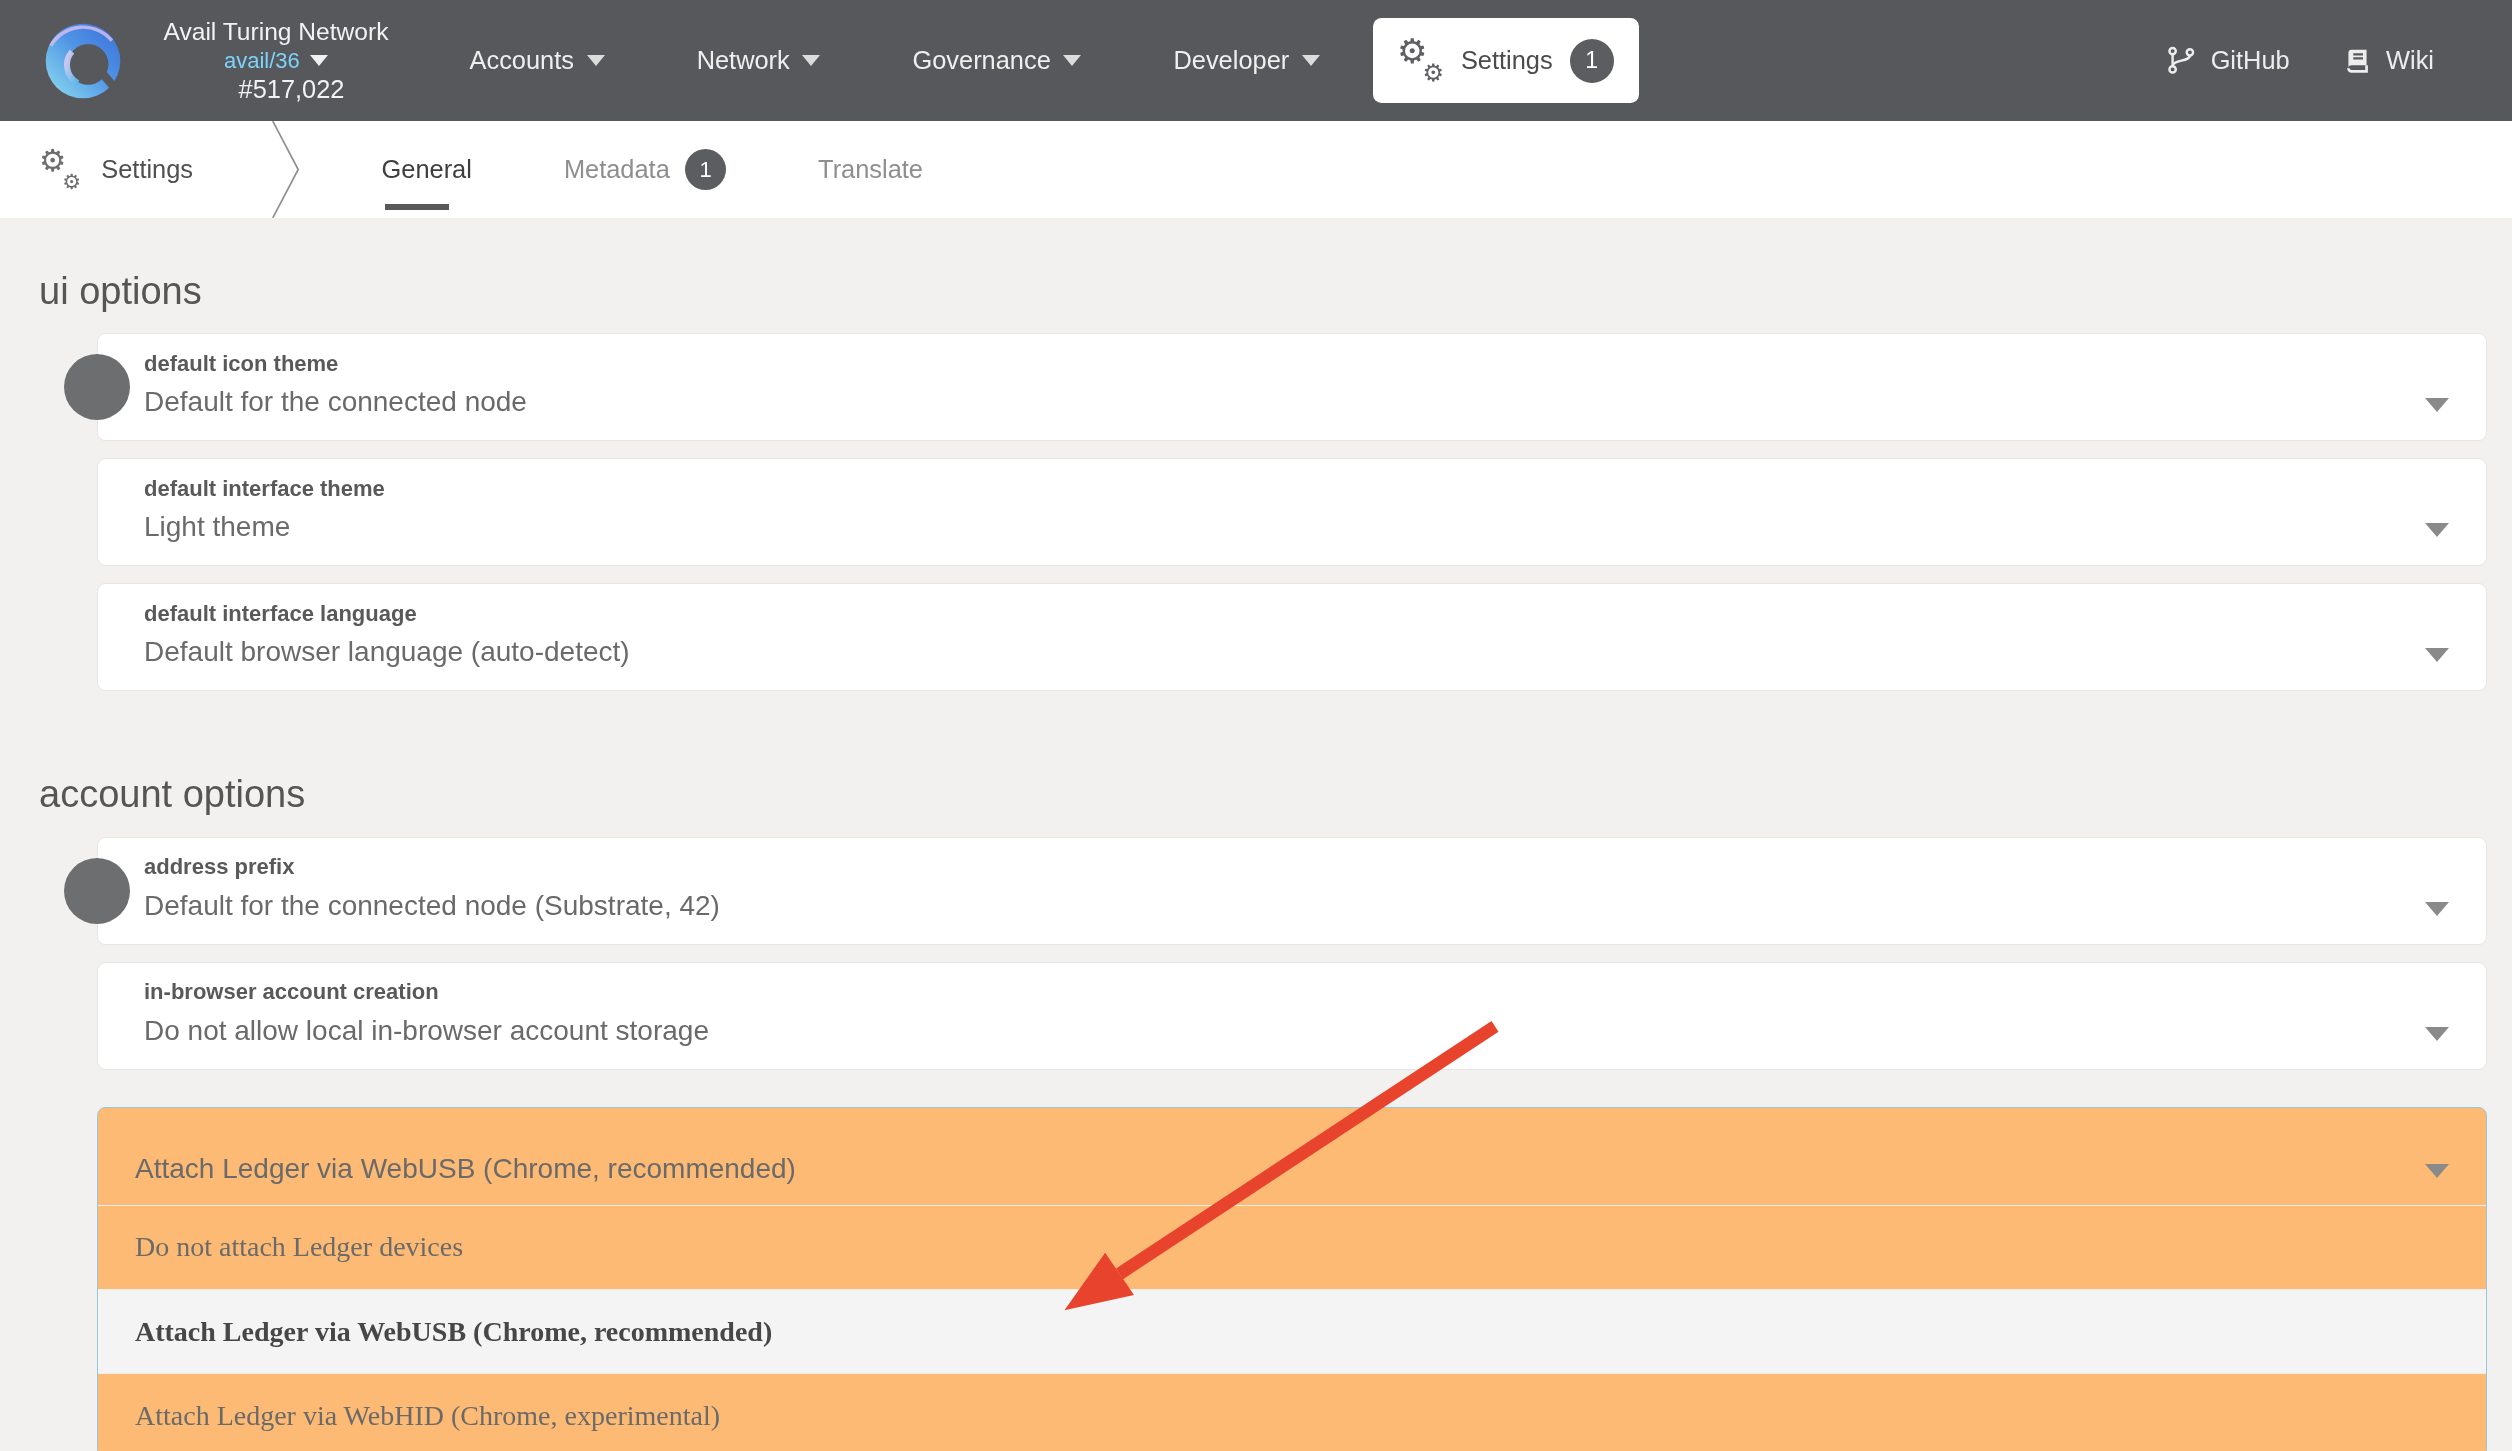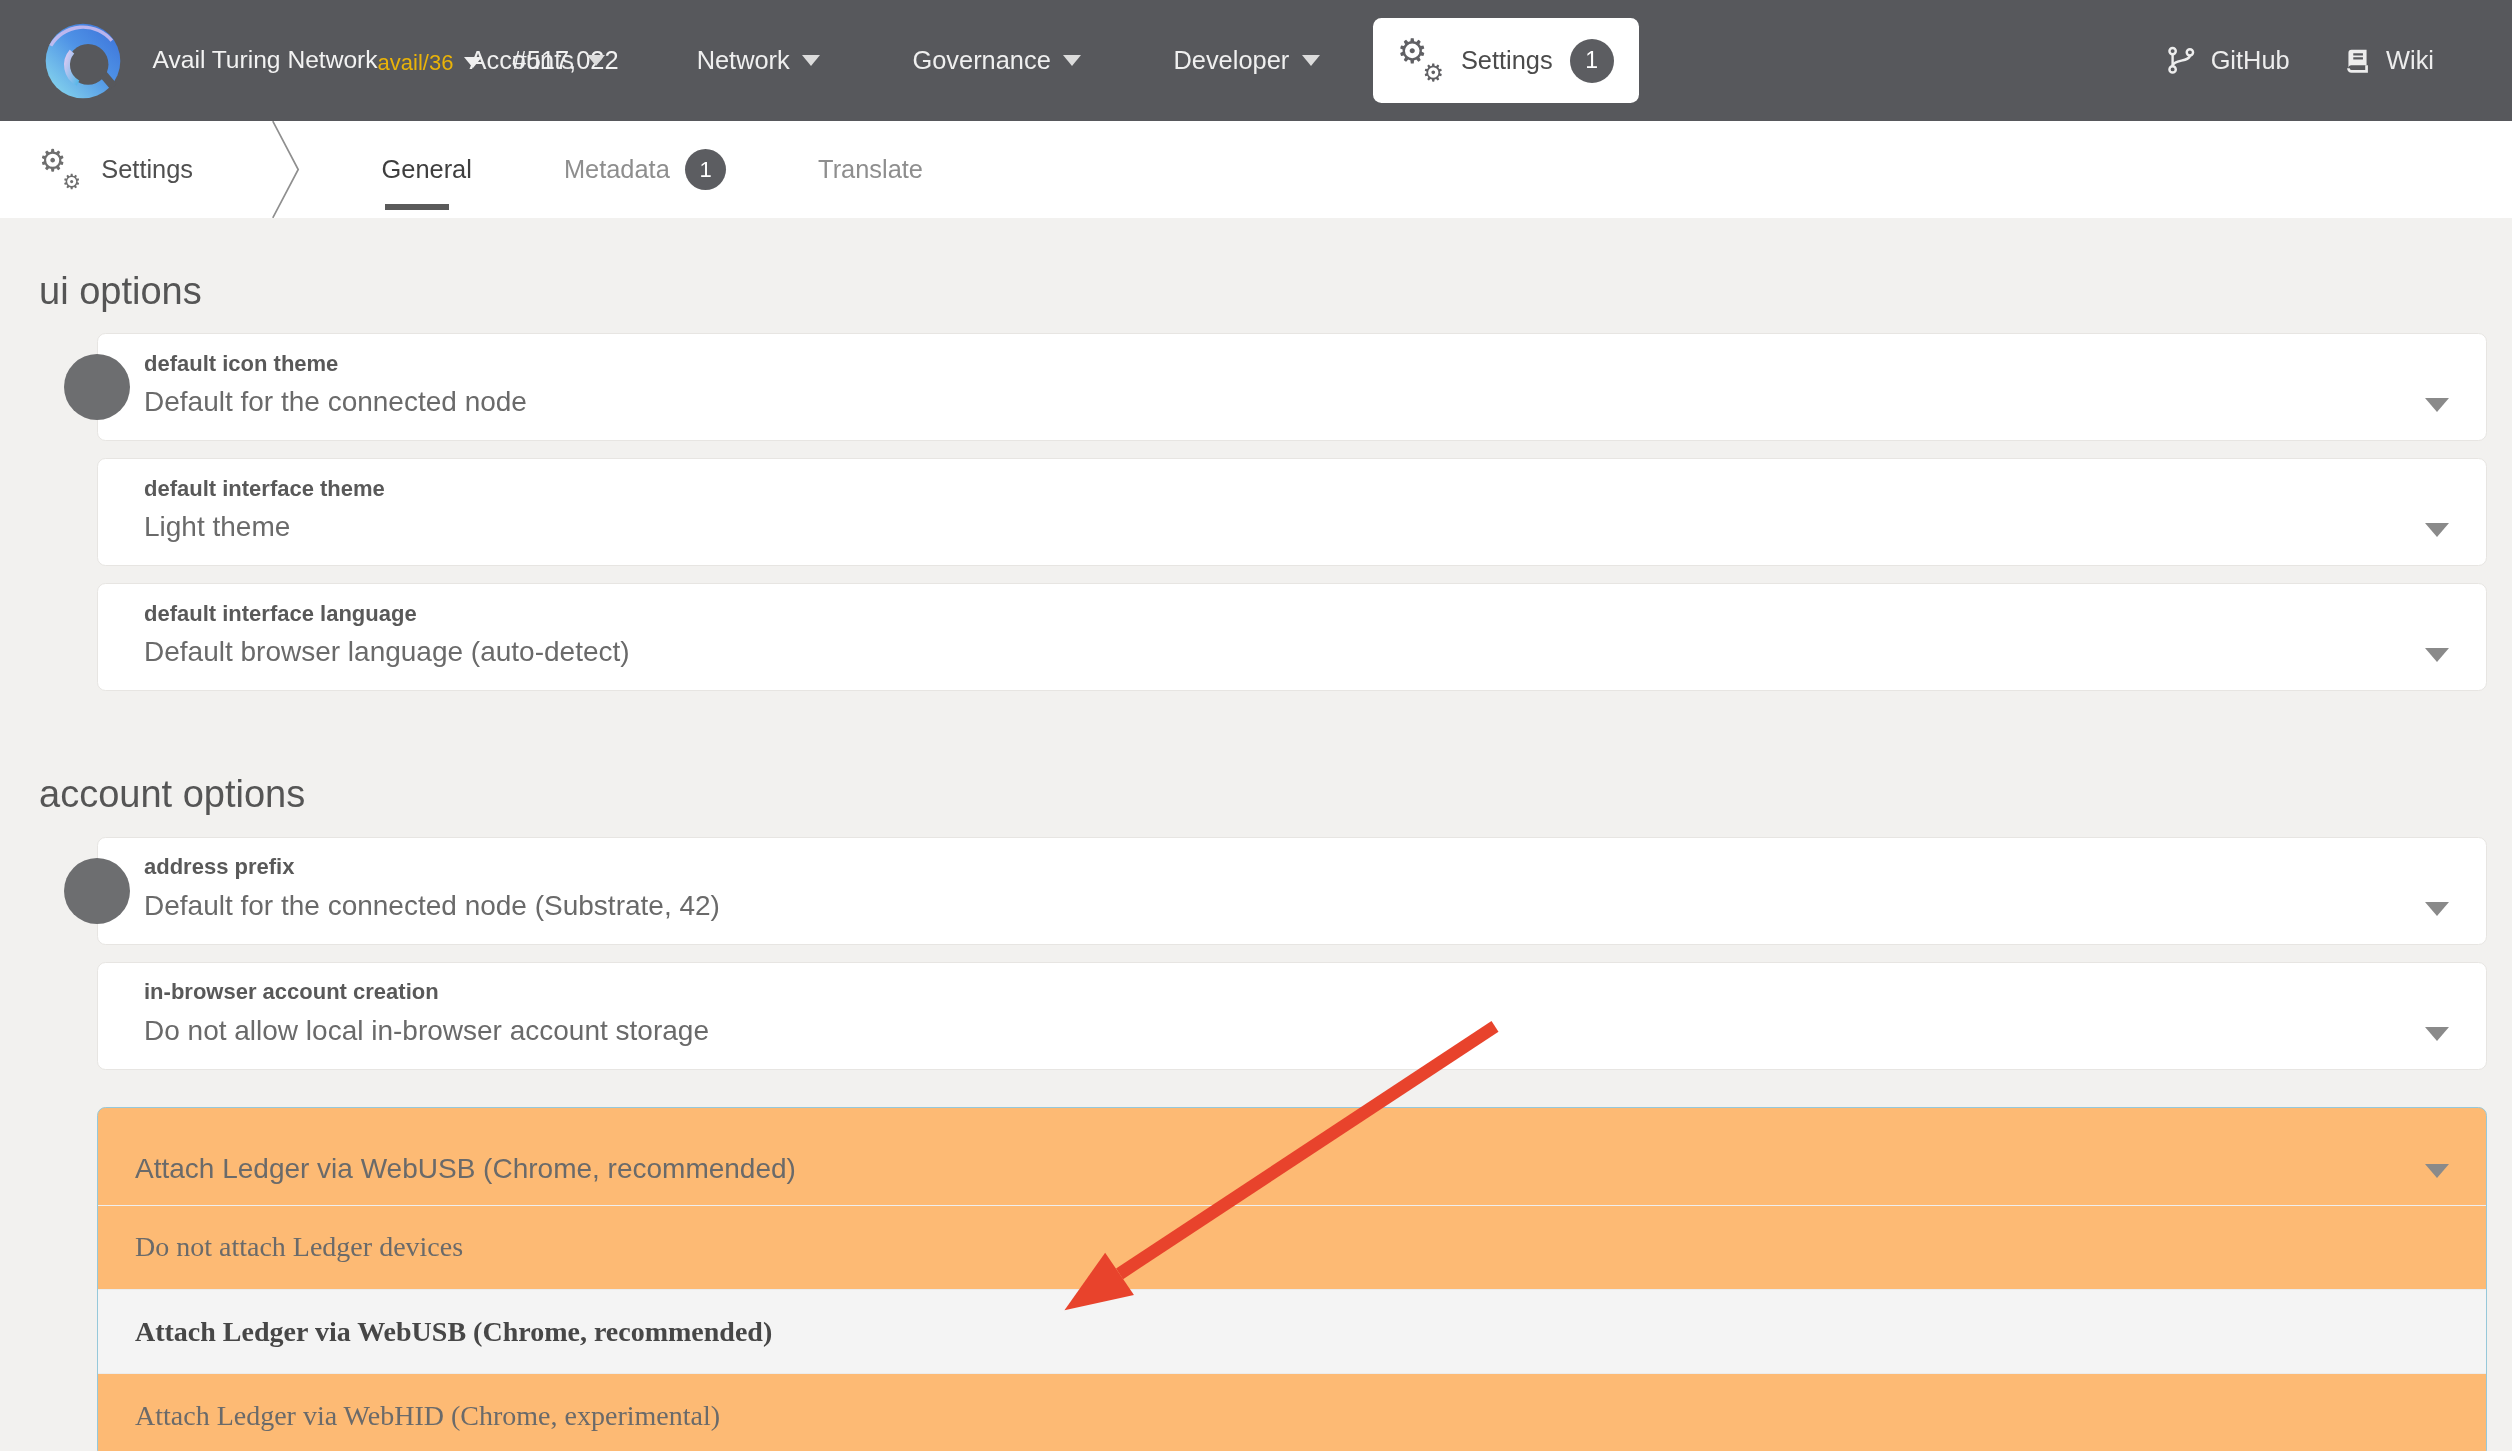--- a/index.html
+++ b/index.html
@@ -2,23 +2,23 @@
 <html style="font-size:13.6px"><head>
 <meta charset="utf-8">
 <style>
   html,body{margin:0;padding:0;width:2512px;height:1451px;overflow:hidden;
     font-family:"Liberation Sans","DejaVu Sans",sans-serif;background:#f2f1ef;position:relative;}
   *{box-sizing:border-box;}
 
   
   .header{height:121px;background:#57585c;display:flex;align-items:center;padding-left:44px;}
   .logo{width:78px;height:78px;flex:none;}
-  .chain-block{margin-left:30.5px;width:247px;display:flex;flex-direction:row;align-items:flex-end;color:#f2f2f2;cursor:pointer;}
+  .chain-block{margin-left:30.5px;width:247px;display:flex;flex-direction:column;align-items:center;color:#f2f2f2;cursor:pointer;}
   .chain-name{font-size:24.6px;line-height:30.5px;white-space:nowrap;}
-  .chain-spec{font-size:22px;line-height:26px;color:#eab308;display:flex;align-items:center;gap:10.2px;}
+  .chain-spec{font-size:22px;line-height:26px;color:#7dd3fc;display:flex;align-items:center;gap:10.2px;}
   .chain-block .caret{border-top-color:#f0f0f0;}
   .block-number{font-size:25.4px;line-height:30.5px;margin-left:31px;}
   .nav{display:flex;align-items:center;margin-left:70px;column-gap:92px;}
   .nav-item{display:flex;align-items:center;gap:12.7px;color:#efefef;font-size:25.4px;cursor:pointer;white-space:nowrap;}
   .caret{width:0;height:0;border-left:9.3px solid transparent;border-right:9.3px solid transparent;border-top:11px solid #dcdcdc;}
   .settings-btn{margin-left:53px;height:85px;background:#ffffff;border-radius:8.5px;display:flex;align-items:center;
     gap:17px;padding:0 25.4px 0 24px;color:#4b4b4b;font-size:25.4px;cursor:pointer;}
   .badge{width:44px;height:44px;border-radius:50%;background:#5c5d61;color:#ffffff;font-size:23px;
     display:flex;align-items:center;justify-content:center;flex:none;}
   .header-links{margin-left:auto;margin-right:78px;display:flex;align-items:center;gap:53px;}

